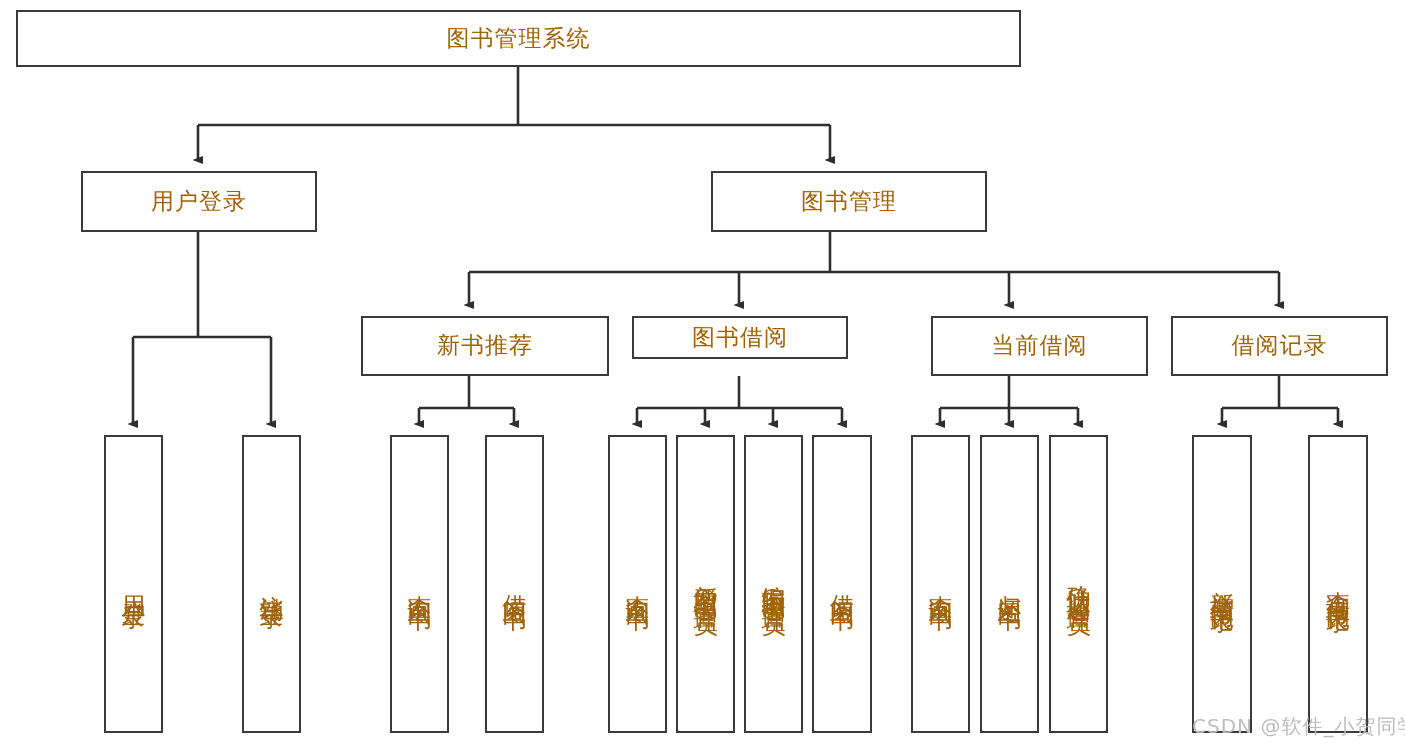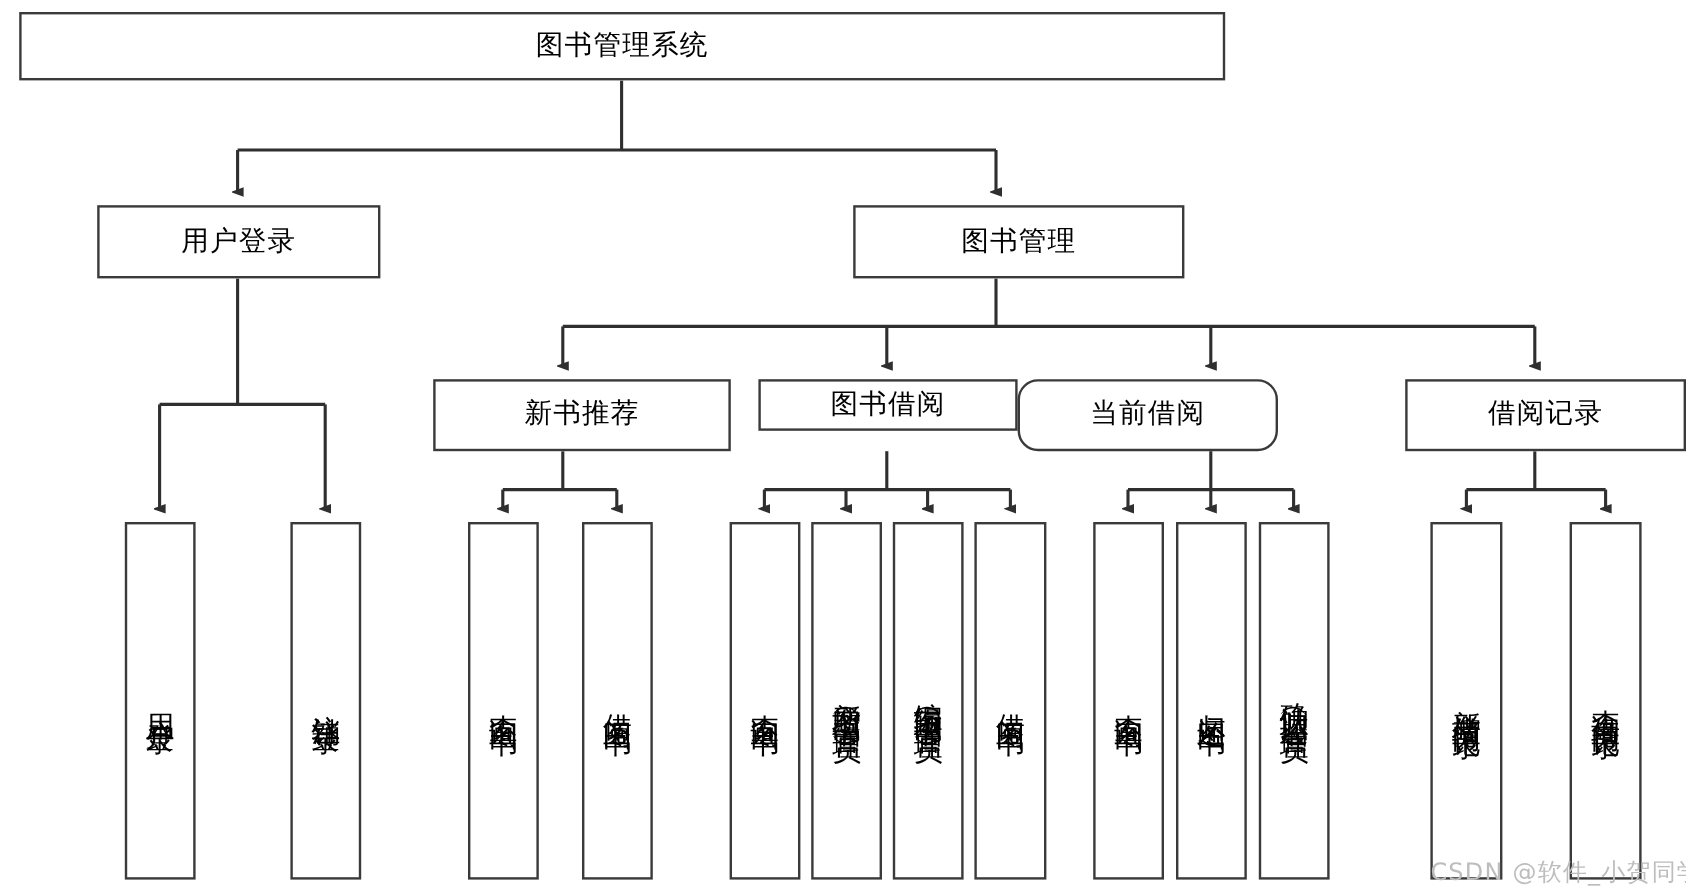--- a/index.html
+++ b/index.html
@@ -14,21 +14,21 @@
     position:absolute;
     box-sizing:border-box;
     background:#ffffff;
     border:2.5px solid #3a3a3a;
     display:flex;
     align-items:center;
     justify-content:center;
     overflow:hidden;
   }
   .node .lbl{
-    color:#000000;
+    color:#a16207;
     line-height:1.12;
     white-space:pre-line;
   }
   .node.horiz .lbl{font-size:23px;letter-spacing:1px;}
   .node.vert{align-items:center;justify-content:center;}
   .node.vert .lbl{
     writing-mode:vertical-rl;
     text-orientation:upright;
     font-size:24px;
     letter-spacing:4px;
@@ -109,24 +109,24 @@
   <div class="node horiz" style="left:711px;top:171px;width:276px;height:61px;">
     <span class="lbl">图书管理</span>
   </div>
 
   <div class="node horiz" style="left:361px;top:316px;width:248px;height:60px;">
     <span class="lbl">新书推荐</span>
   </div>
   <div class="node horiz" style="left:632px;top:316px;width:216px;height:43px;">
     <span class="lbl">图书借阅</span>
   </div>
-  <div class="node horiz" style="left:848px;top:316px;width:217px;height:60px;border-radius:17px;">
+  <div class="node horiz" style="left:931px;top:316px;width:217px;height:60px;">
     <span class="lbl">当前借阅</span>
   </div>
-  <div class="node horiz" style="left:1171px;top:316px;width:234px;height:60px;">
+  <div class="node horiz" style="left:1171px;top:316px;width:217px;height:60px;">
     <span class="lbl">借阅记录</span>
   </div>
 
   <div class="node vert" style="left:104px;top:435px;width:59px;height:298px;">
     <span class="lbl">用户登录</span>
   </div>
   <div class="node vert" style="left:242px;top:435px;width:59px;height:298px;">
     <span class="lbl">注销登录</span>
   </div>
 

